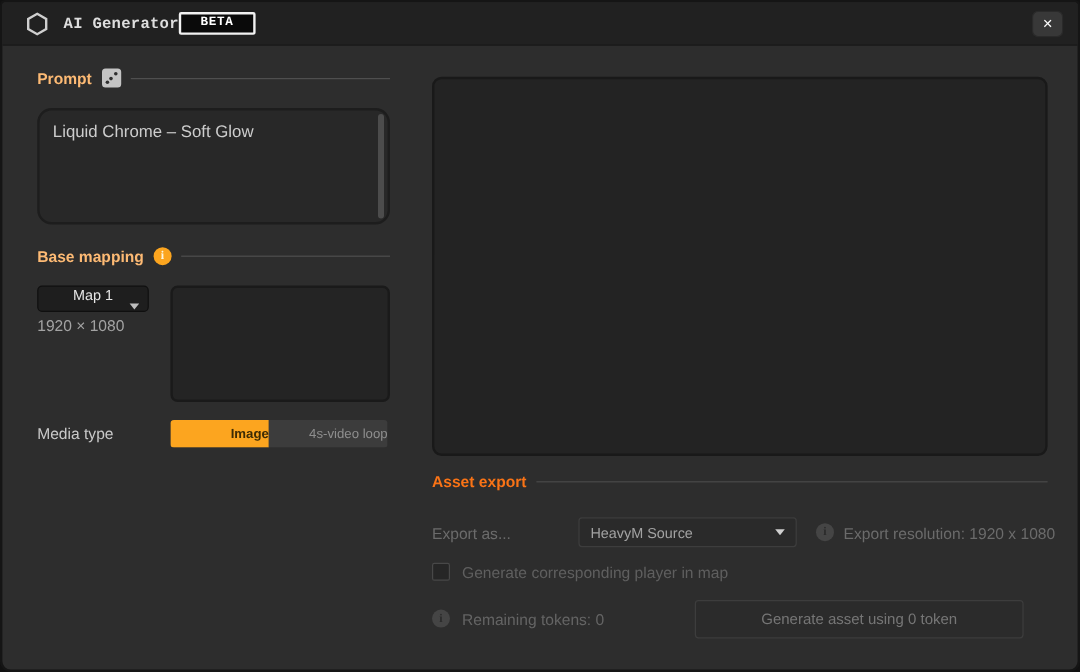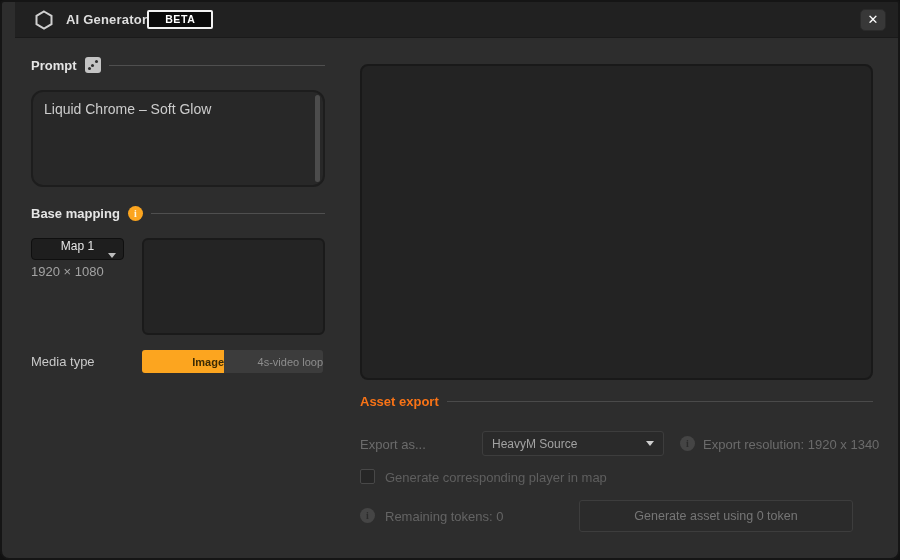--- a/index.html
+++ b/index.html
@@ -11,25 +11,26 @@
     position: relative;
     width: 900px; height: 560px;
     background: #2d2d2d;
     border: 2px solid #151515;
     border-radius: 4px 4px 9px 9px;
     overflow: hidden;
   }
 
   
   .titlebar {
-    position: absolute; top: 0; left: 13px; right: 0; height: 36px;
+    position: absolute; top: 0; left: 0; right: 0; height: 36px;
     background: #212121;
     border-bottom: 1px solid #1a1a1a;
     display: flex; align-items: center;
     padding: 0 12px 0 20px;
+    font-family: Liberation Mono, monospace;
   }
   .hex-icon { width: 18px; height: 20px; display: block; }
   .win-title {
     margin-left: 13px;
     font-size: 13px; font-weight: bold; color: #dedede; letter-spacing: .2px;
   }
   .beta-badge {
     font-size: 10.5px; font-weight: bold; color: #ffffff; letter-spacing: .6px;
     background: #0a0a0a; border: 2px solid #f2f2f2; border-radius: 2px;
     padding: 1px 16px 2px;
@@ -38,21 +39,21 @@
     margin-left: auto;
     width: 26px; height: 22px;
     background: #383838; border: 1px solid #2a2a2a; border-radius: 5px;
     color: #ffffff; font-size: 13px; font-weight: bold;
     display: flex; align-items: center; justify-content: center;
     cursor: pointer; line-height: 1;
   }
 
   
   .section-head { position: absolute; display: flex; align-items: center; gap: 8px; }
-  .section-label { font-size: 13px; font-weight: bold; color: #e5e5e5; white-space: nowrap; }
+  .section-label { font-size: 13px; font-weight: bold; color: #fdba74; white-space: nowrap; }
   .section-label.disabled { color: #f97316; }
   .rule { flex: 1; height: 1px; background: #4f4f4f; }
   .rule.disabled { background: #4a4a4a; }
 
   .dice-icon {
     width: 16px; height: 16px; background: #c4c4c4; border-radius: 3px;
     position: relative; cursor: pointer; flex: none;
   }
   .dice-icon i { position: absolute; width: 3px; height: 3px; border-radius: 50%; background: #2e2e2e; }
   .dice-icon i:nth-child(1) { left: 3px;  top: 10px; }
@@ -210,21 +211,21 @@
     <span class="section-label disabled">Asset export</span>
     <span class="rule disabled"></span>
   </div>
 
   <div class="export-as">Export as...</div>
   <div class="format-select">
     <span>HeavyM Source</span>
     <span class="tri"></span>
   </div>
   <span class="info-dot gray res-dot">i</span>
-  <div class="export-res">Export resolution: 1920 x 1340</div>
+  <div class="export-res">Export resolution: 1920 x 1080</div>
 
   <div class="checkbox"></div>
   <div class="checkbox-label">Generate corresponding player in map</div>
 
   <span class="info-dot gray tokens-dot">i</span>
   <div class="tokens-label">Remaining tokens: 0</div>
   <div class="gen-asset-btn">
     <span>Generate asset using 0 token</span>
   </div>
 

